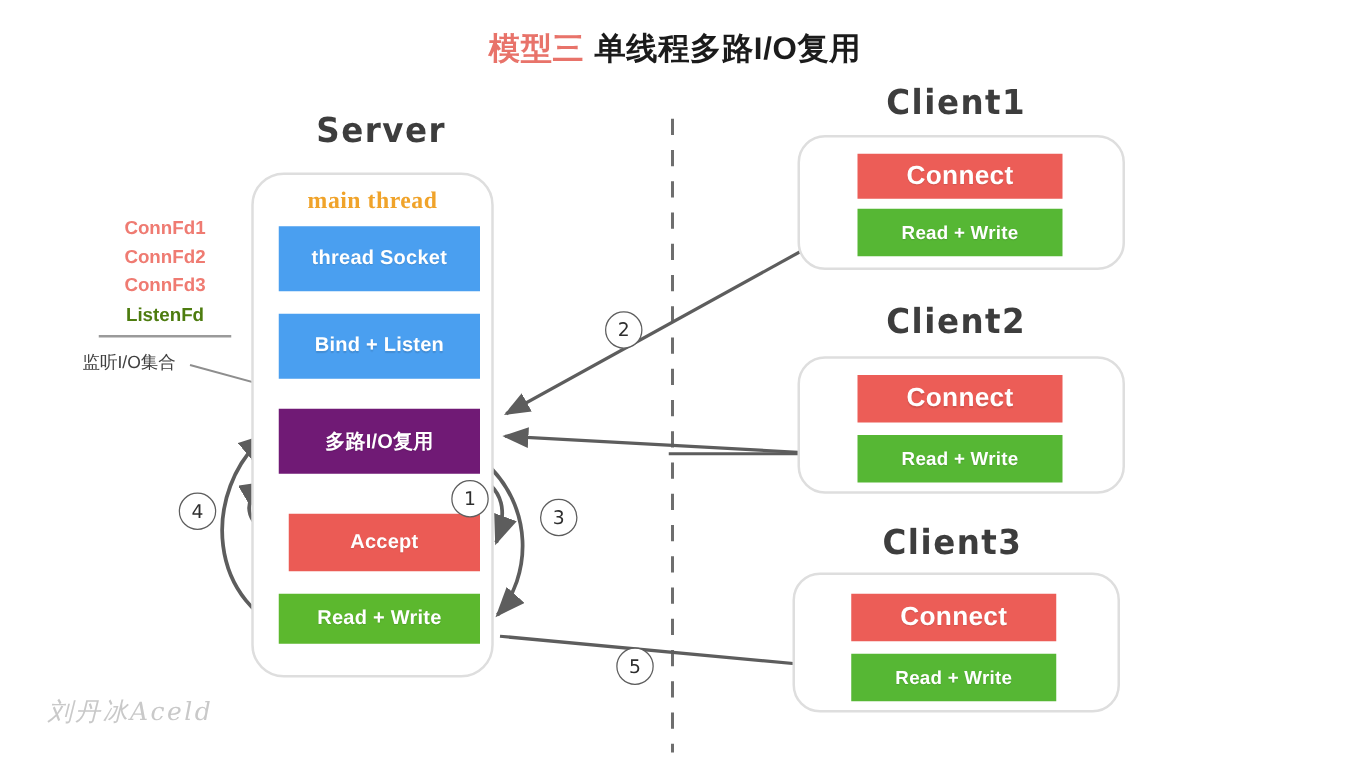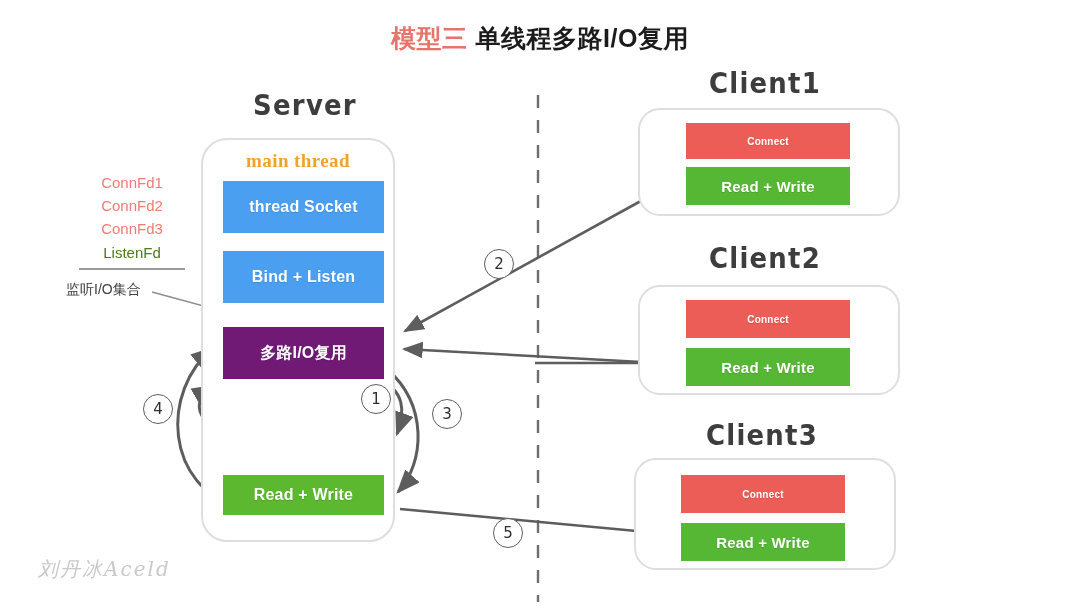--- a/index.html
+++ b/index.html
@@ -55,39 +55,39 @@
     font-weight:bold;
     font-size:16px;
     letter-spacing:.2px;
     text-shadow:0 1px 1px rgba(0,0,0,.12);
     white-space:nowrap;
   }
   .box.blue{background:#4a9ff0;}
   .box.purple{background:#701a75;}
   .box.red{background:#eb5b55;}
   .box.green{background:#5cb82e;}
-  .box.cl-red{background:#ec5d57;font-size:10px;}
+  .box.cl-red{background:#ec5d57;font-size:21px;}
   .box.cl-green{background:#56b734;font-size:15px;}
 
   .mainthread{
     position:absolute;
     color:#f0a32a;
     font-size:19px;
     font-weight:bold;
     letter-spacing:.4px;
     text-align:center;
     white-space:nowrap;
     font-family:Liberation Serif, serif;
   }
 
   
   .fd{
     position:absolute;
     font-size:15px;
-    font-weight:normal;
+    font-weight:bold;
     white-space:nowrap;
     text-align:center;
   }
   .fd.conn{color:#ef7b72;}
   .fd.listen{color:#4d7c0f;}
   .fd-rule{
     position:absolute;
     height:2px;background:#9a9a9a;
   }
   .fd-cap{
@@ -170,20 +170,21 @@
 
   <div class="heading" style="left:205px;top:90px;width:200px;">Server</div>
 
   <div class="card server" style="left:201px;top:138px;width:194px;height:404px;"></div>
 
   <div class="mainthread" style="left:201px;top:150px;width:194px;">main thread</div>
 
   <div class="box blue" style="left:223px;top:181px;width:161px;height:52px;">thread Socket</div>
   <div class="box blue" style="left:223px;top:251px;width:161px;height:52px;">Bind + Listen</div>
   <div class="box purple" style="left:223px;top:327px;width:161px;height:52px;">多路I/O复用</div>
+  <div class="box red" style="left:231px;top:411px;width:153px;height:46px;">Accept</div>
   <div class="box green" style="left:223px;top:475px;width:161px;height:40px;">Read + Write</div>
 
   <div class="heading" style="left:665px;top:68px;width:200px;">Client1</div>
   <div class="card" style="left:638px;top:108px;width:262px;height:108px;"></div>
   <div class="box cl-red" style="left:686px;top:123px;width:164px;height:36px;">Connect</div>
   <div class="box cl-green" style="left:686px;top:167px;width:164px;height:38px;">Read + Write</div>
 
   <div class="heading" style="left:665px;top:243px;width:200px;">Client2</div>
   <div class="card" style="left:638px;top:285px;width:262px;height:110px;"></div>
   <div class="box cl-red" style="left:686px;top:300px;width:164px;height:38px;">Connect</div>

